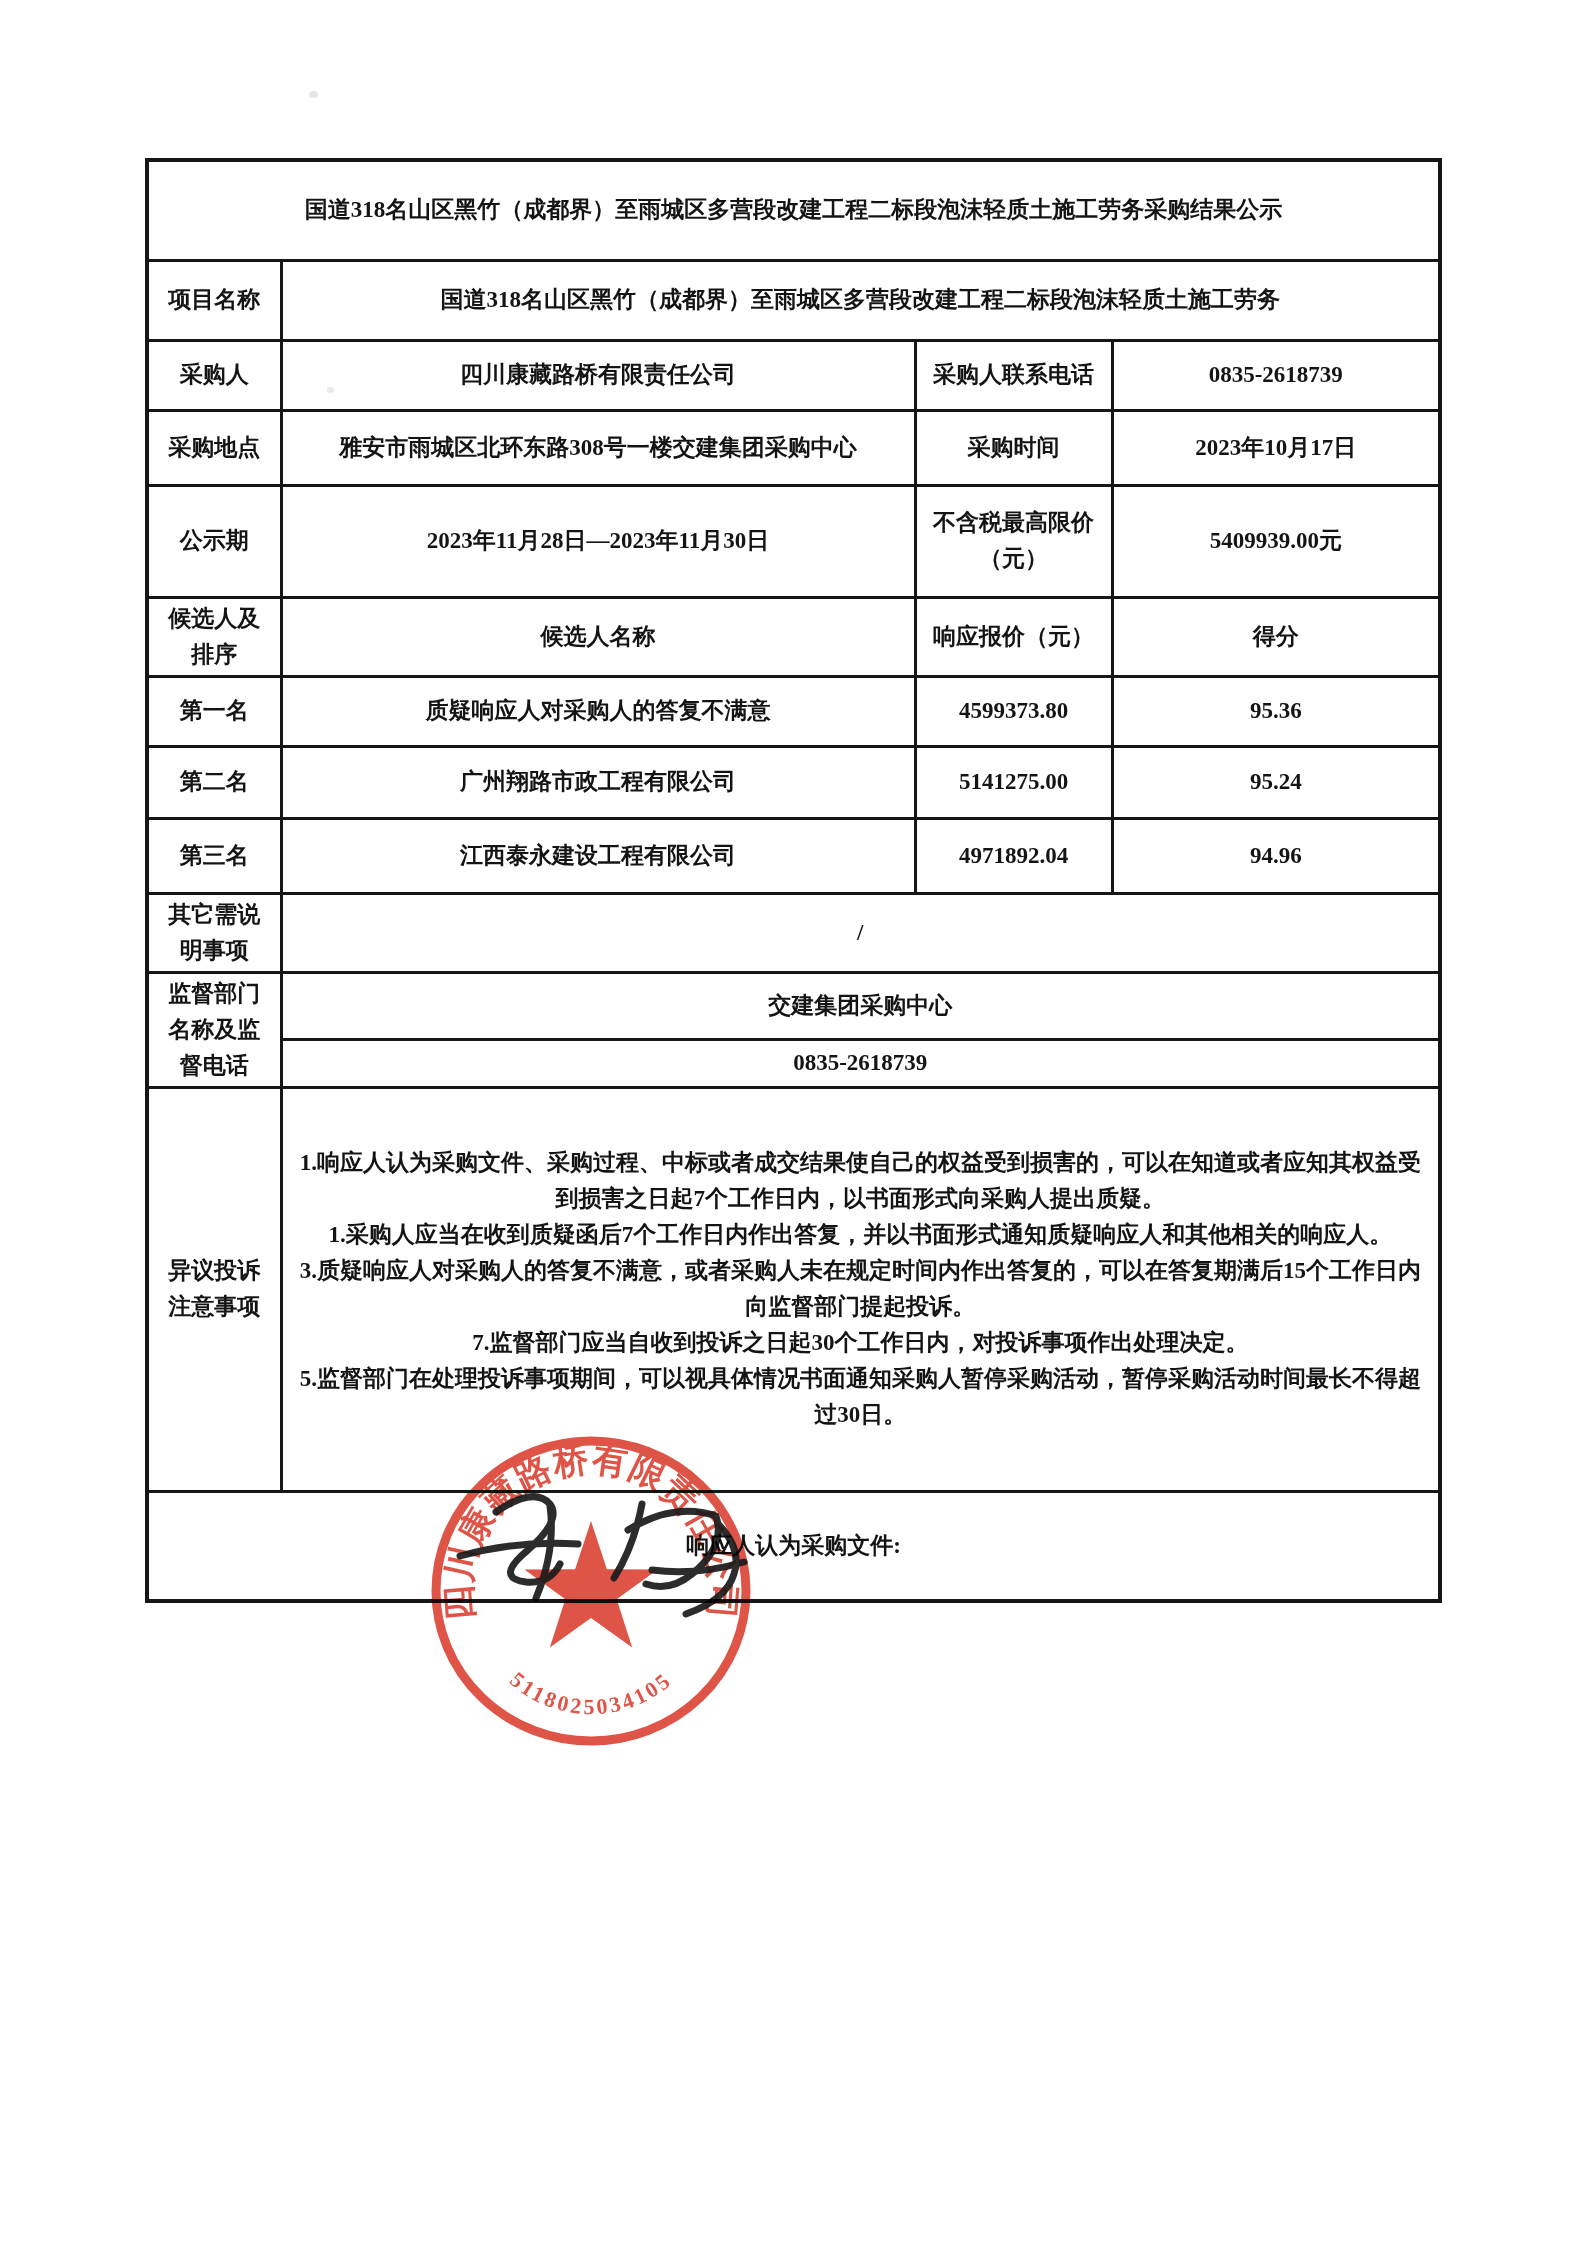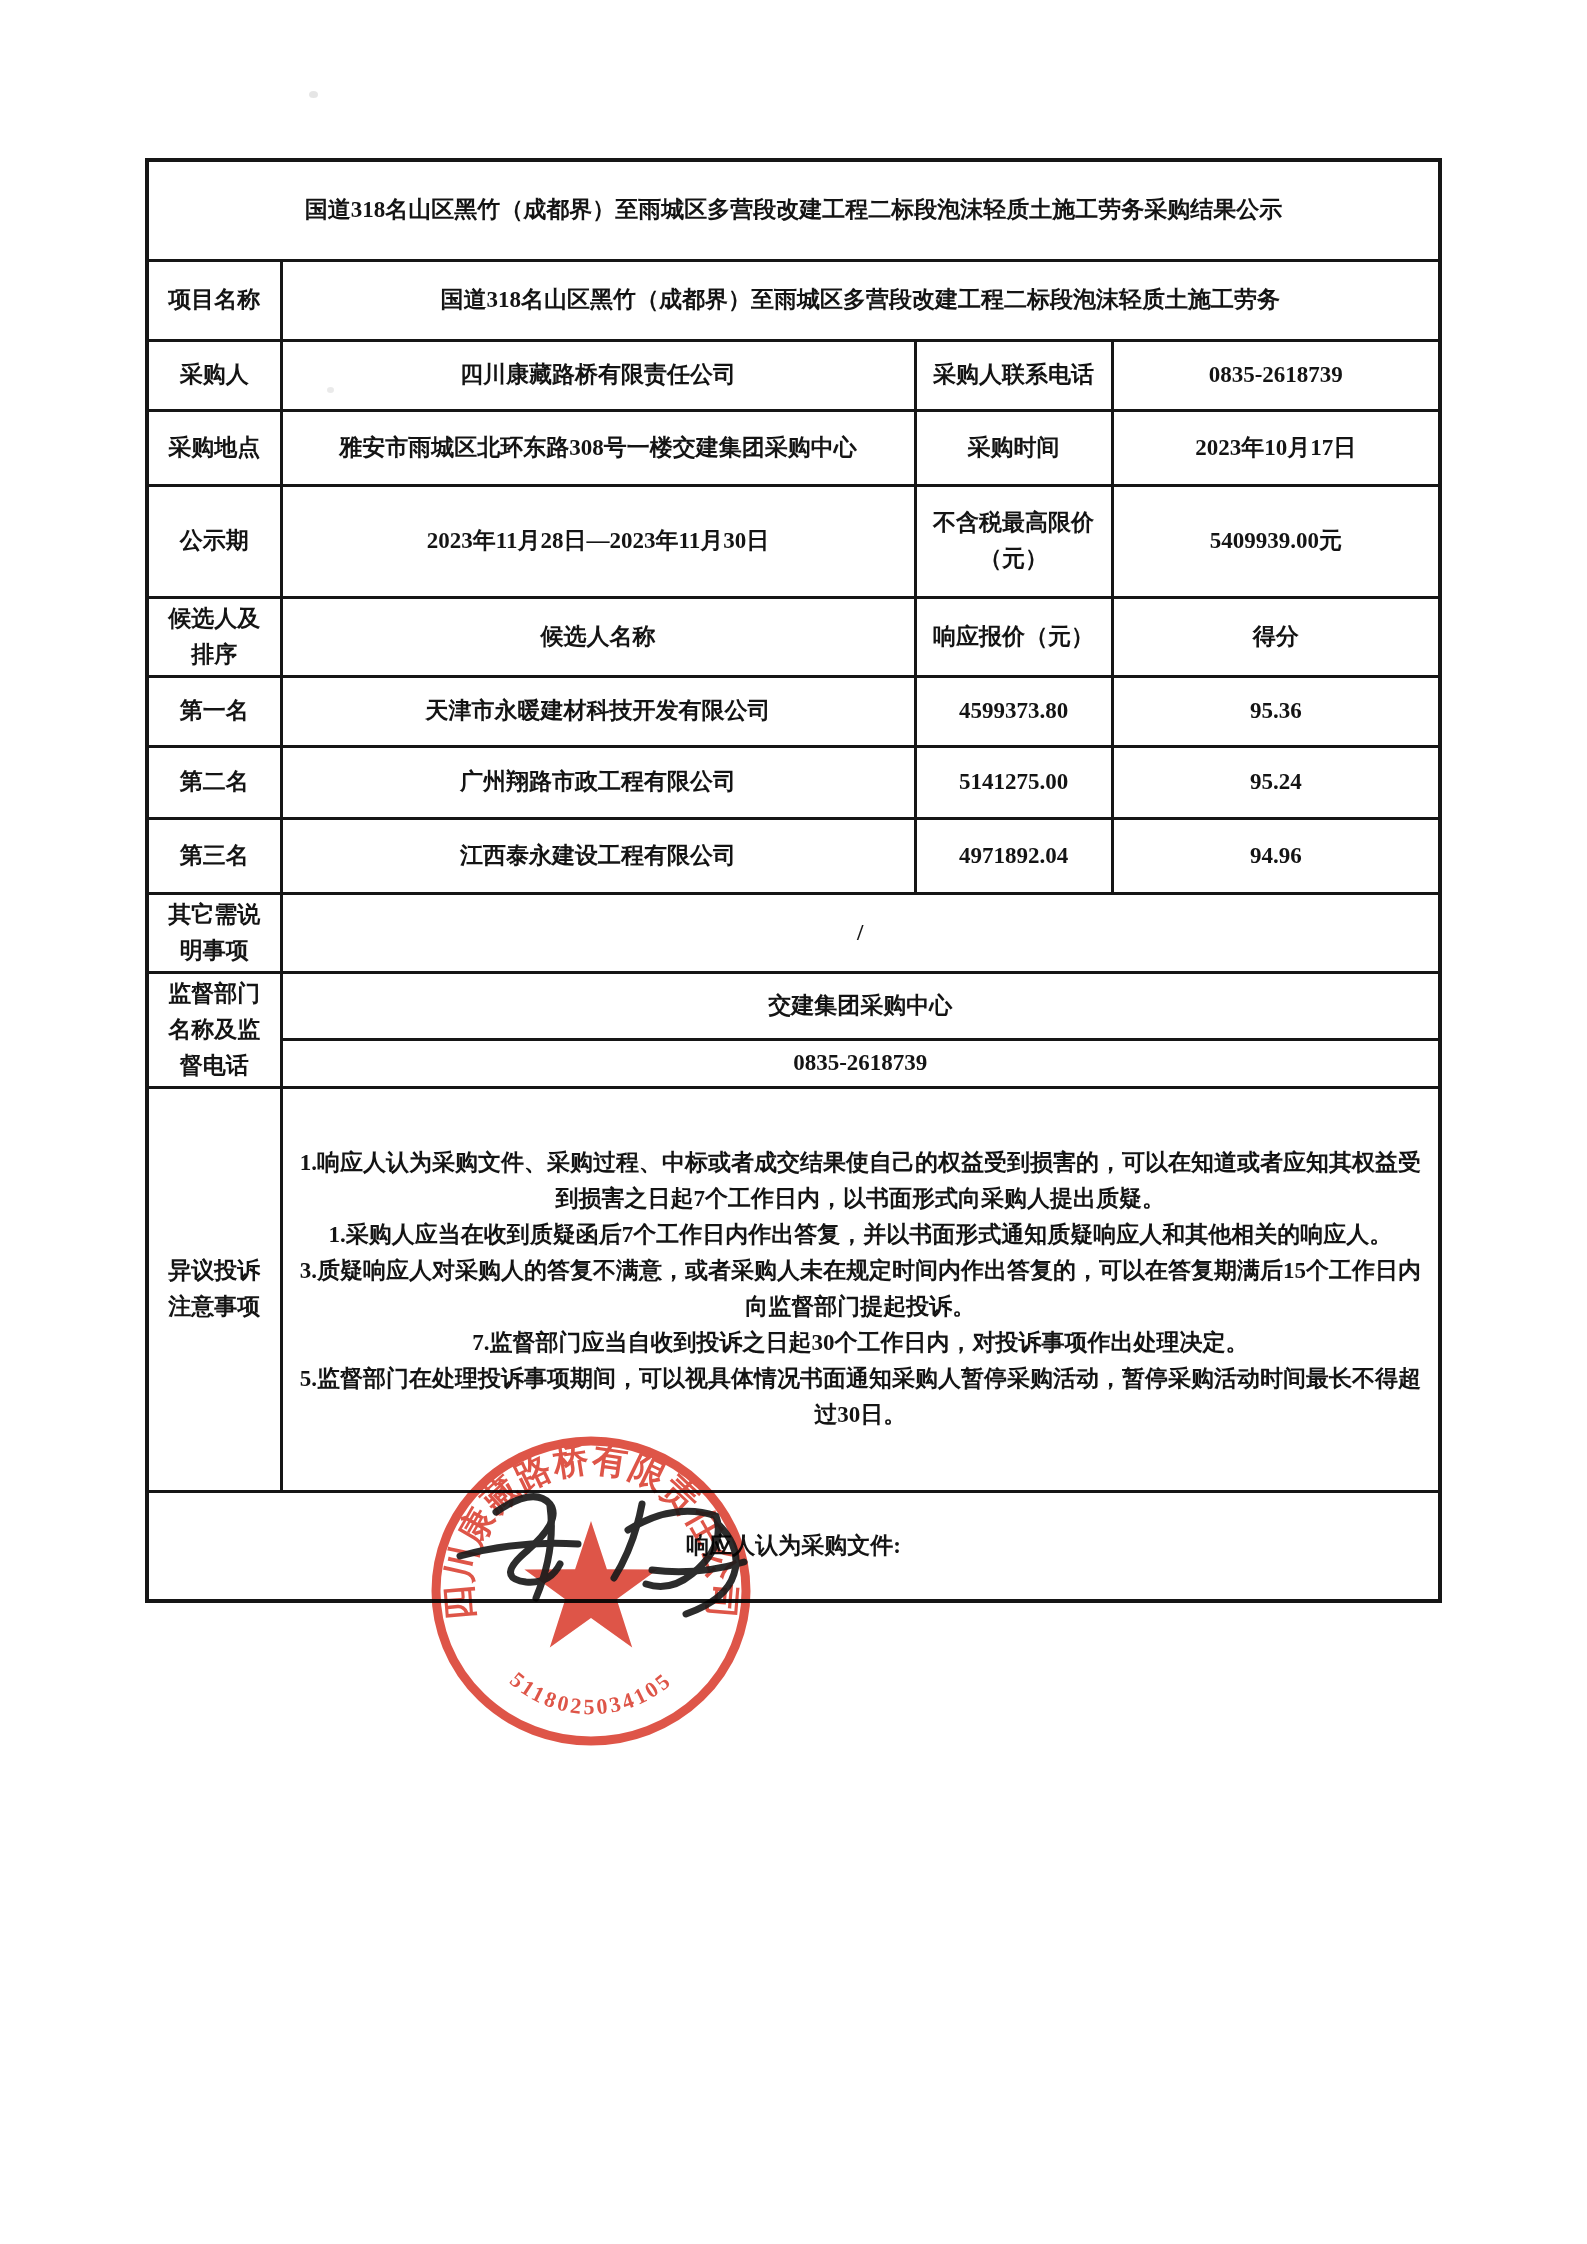--- a/index.html
+++ b/index.html
@@ -112,21 +112,21 @@
 
     <tr class="h78">
       <td>候选人及排序</td>
       <td>候选人名称</td>
       <td>响应报价（元）</td>
       <td>得分</td>
     </tr>
 
     <tr class="h70">
       <td>第一名</td>
-      <td>天津市永暖建材科技开发有限公司</td>
+      <td>质疑响应人对采购人的答复不满意</td>
       <td class="num">4599373.80</td>
       <td class="num">95.36</td>
     </tr>
 
     <tr class="h72">
       <td>第二名</td>
       <td>广州翔路市政工程有限公司</td>
       <td class="num">5141275.00</td>
       <td class="num">95.24</td>
     </tr>

